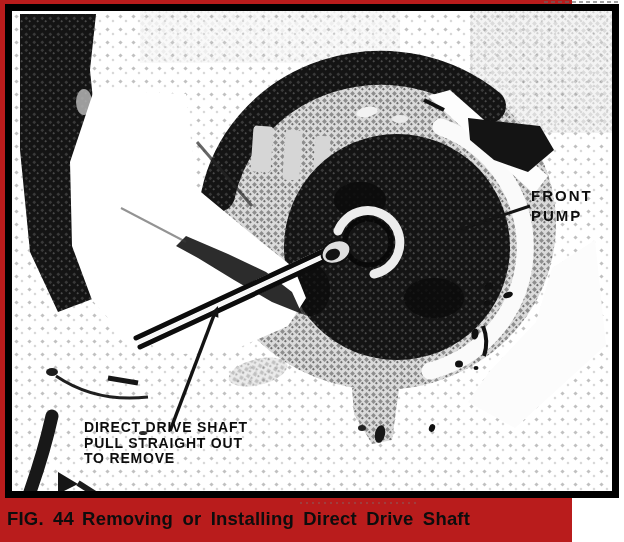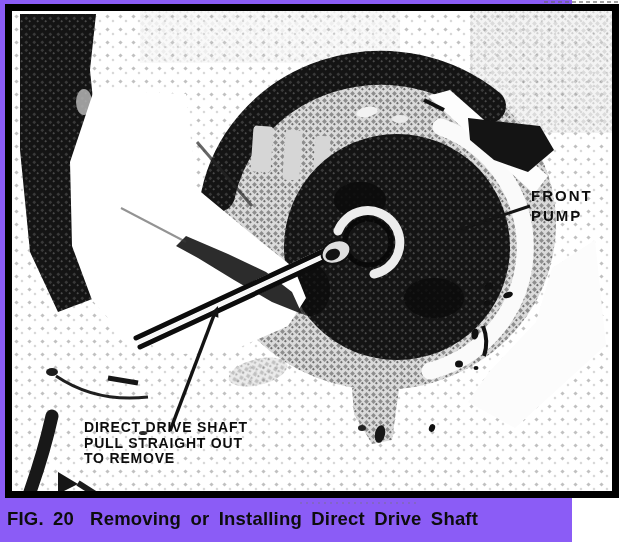--- a/index.html
+++ b/index.html
@@ -1,24 +1,24 @@
 <!DOCTYPE html>
 <html><head>
 <meta charset="utf-8">
 <style>
   html,body{margin:0;padding:0;background:#ffffff;width:624px;height:542px;overflow:hidden;
             font-family:"Liberation Sans",sans-serif;}
-  .figure{position:relative;width:572px;height:542px;background:#8b5cf6;}
+  .figure{position:relative;width:572px;height:542px;background:#b91c1c;}
   .figure svg{position:absolute;left:0;top:0;width:624px;height:542px;}
   .callout{position:absolute;white-space:pre-line;font-weight:bold;color:#0d0d0d;}
   .callout-front-pump{left:531px;top:186px;font-size:15px;line-height:20px;letter-spacing:2px;}
   .callout-shaft{left:84px;top:420px;font-size:14px;line-height:15.5px;letter-spacing:0.8px;}
   .caption{position:absolute;left:7px;top:508px;display:flex;align-items:baseline;
            font-weight:bold;font-size:18.5px;color:#0d0d0d;letter-spacing:0.2px;word-spacing:4px;}
-  .caption .title{margin-left:16px;}
+  .caption .title{margin-left:8px;}
 </style>
 </head>
 <body>
 
 <div class="figure">
 
   <svg viewBox="0 0 624 542" role="img" aria-label="Halftone photograph of a hand pulling the direct drive shaft straight out of the transmission front pump">
     <defs>
       <clipPath id="ph">
           <rect x="12" y="11" width="600" height="480"></rect>
@@ -128,16 +128,16 @@
     <path d="M 300 503 L 420 503" stroke="#777777" stroke-width="1.5" stroke-dasharray="2 4" opacity="0.5"></path>
   </svg>
 
   <div class="callout callout-front-pump">FRONT
 PUMP</div>
   <div class="callout callout-shaft">DIRECT DRIVE SHAFT
 PULL STRAIGHT OUT
 TO REMOVE</div>
 
   <div class="caption">
-    <span class="label">FIG. 20</span>
+    <span class="label">FIG. 44</span>
     <span class="title">Removing or Installing Direct Drive Shaft</span>
   </div>
 </div>
 
 </body></html>

